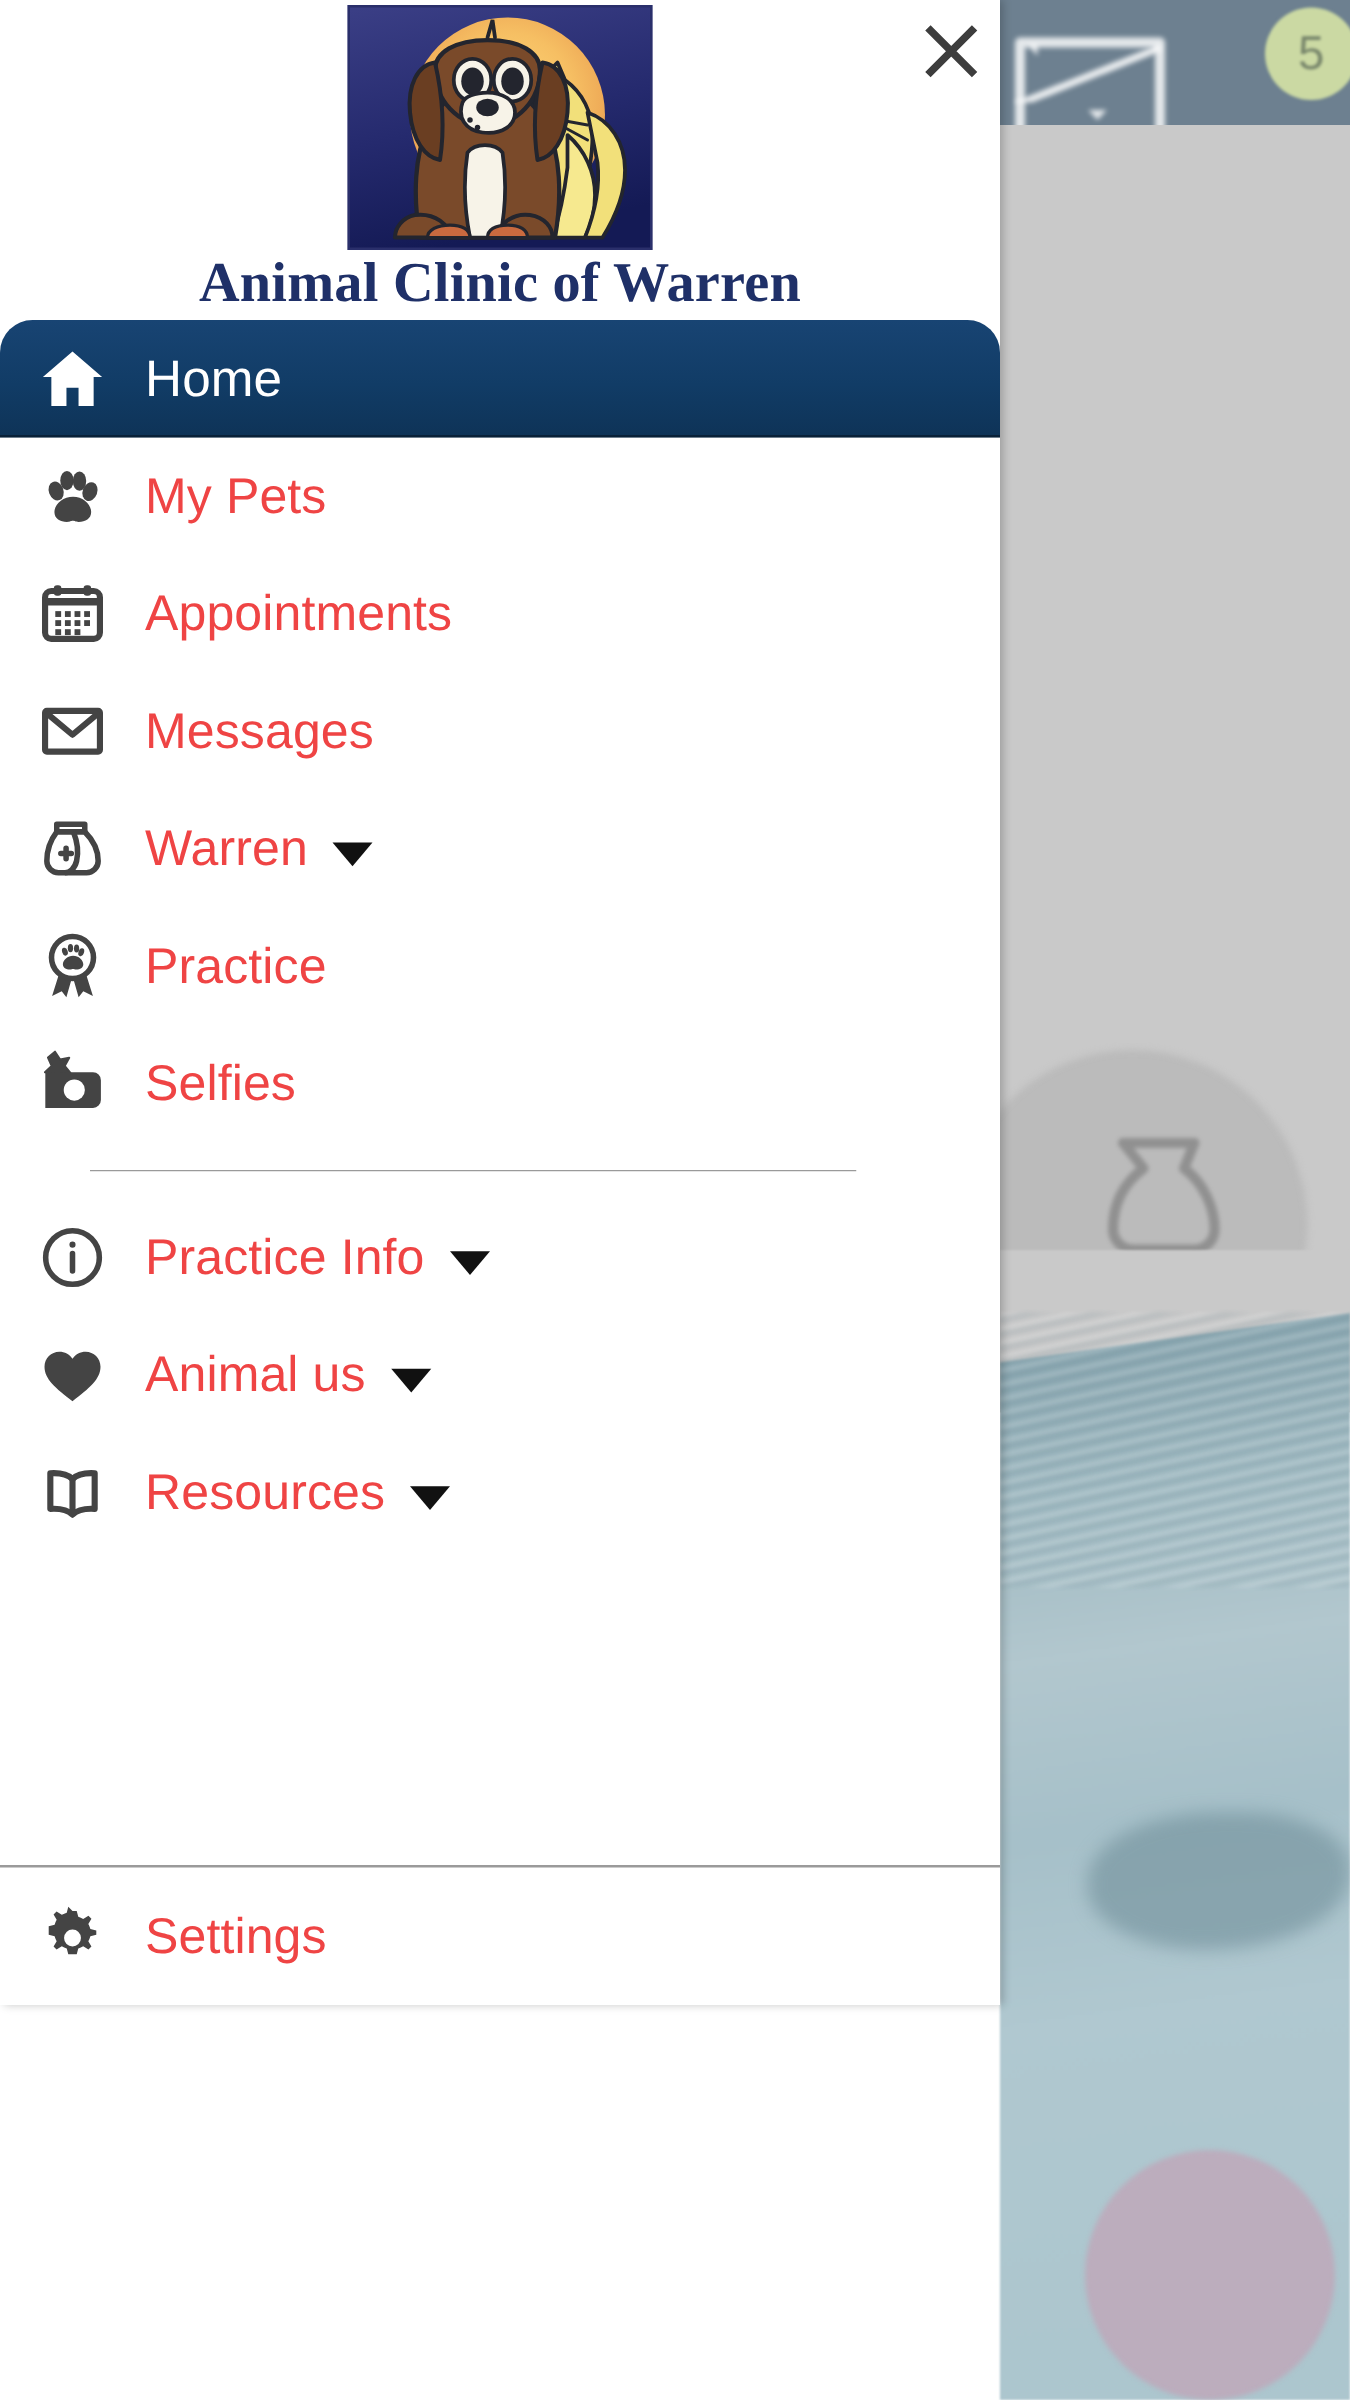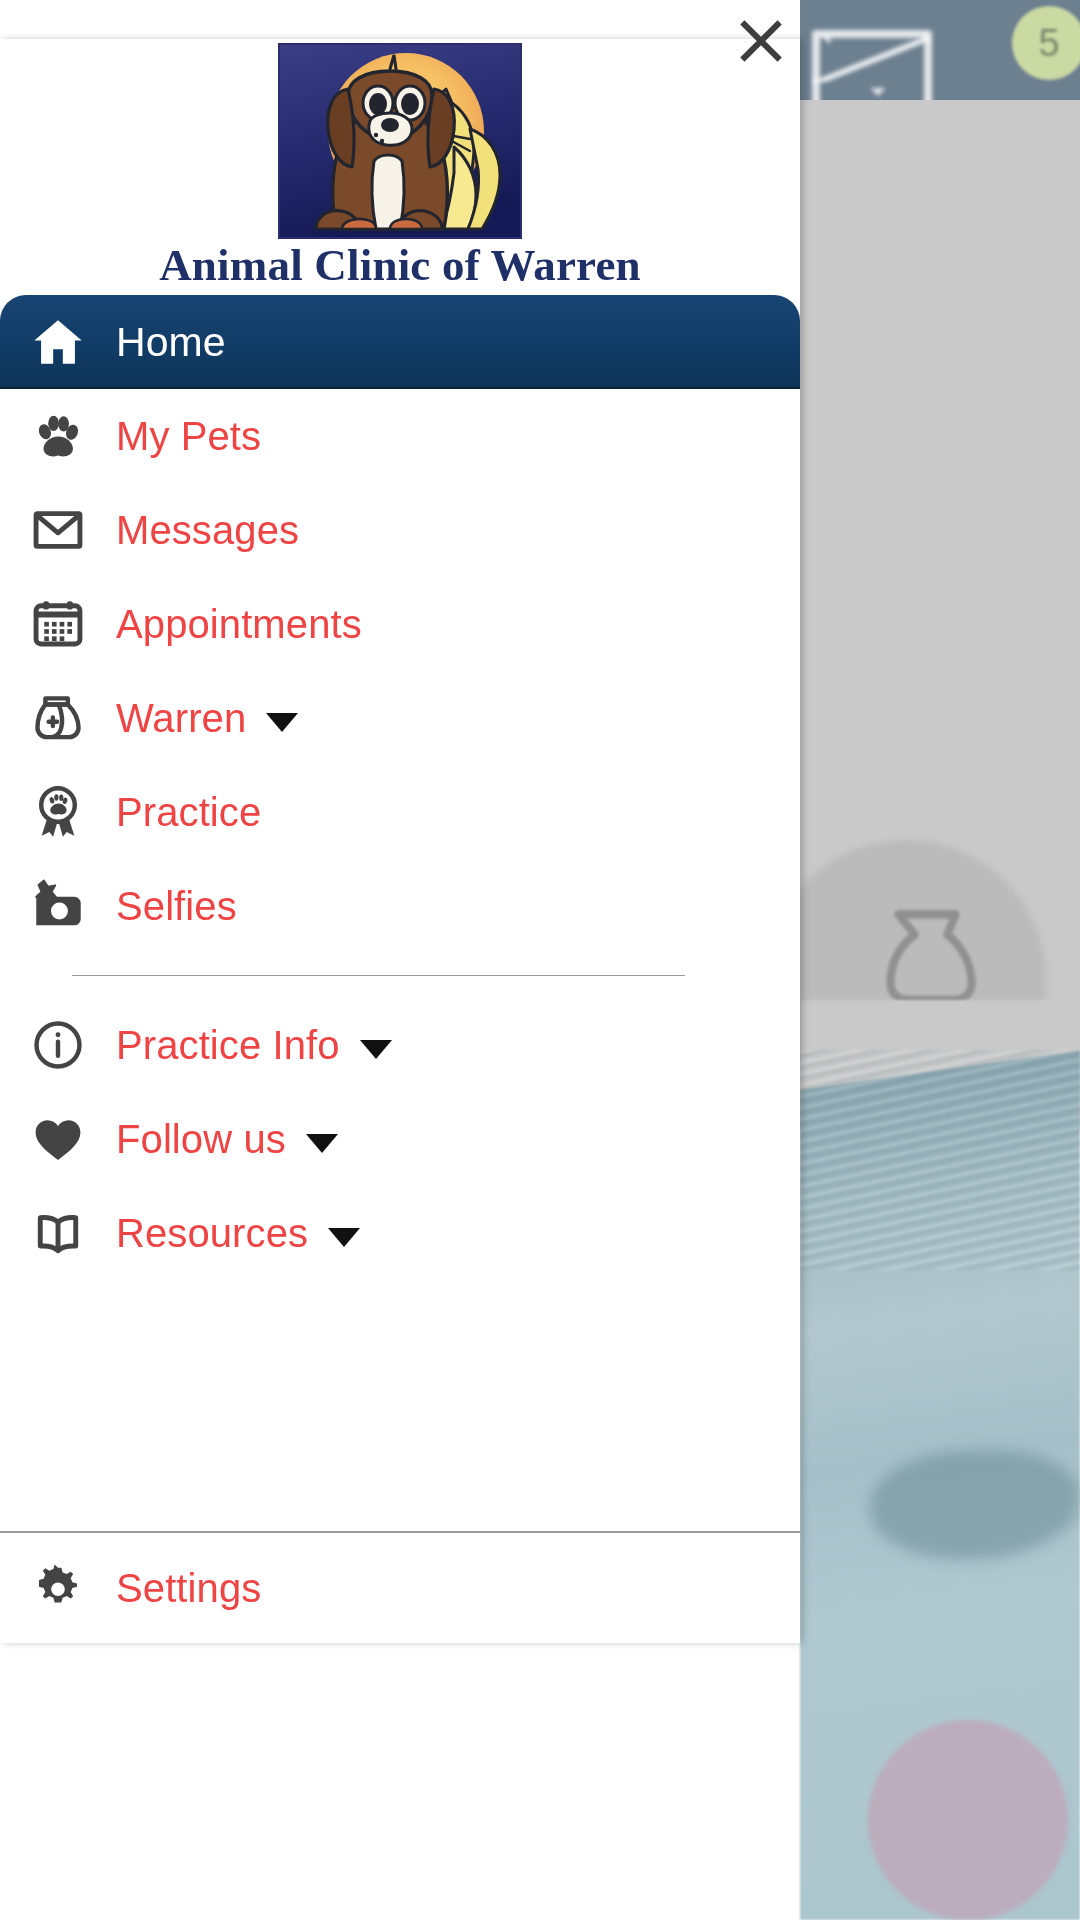--- a/index.html
+++ b/index.html
@@ -102,21 +102,21 @@
     background:rgba(190,168,186,0.85);
     filter:blur(2px);
   }
 
   
   #drawer {
     position:absolute; left:0; top:0;
     width:800px; height:1604px;
     background:#ffffff;
     box-shadow:3px 0 7px rgba(0,0,0,0.22);
-    display:flex; flex-direction:column;margin-top:39px;
+    display:flex; flex-direction:column;
   }
 
   
   .drawer-header {
     position:relative;
     height:256px;
     flex:0 0 256px;
     background:#ffffff;
   }
   .logo-wrap {
@@ -315,32 +315,20 @@
           <svg width="56" height="56" viewBox="0 0 24 24" fill="currentColor">
             <ellipse cx="6.4" cy="10.2" rx="2.5" ry="3.3" transform="rotate(-20 6.4 10.2)"></ellipse>
             <ellipse cx="10.1" cy="6.6" rx="2.3" ry="3.3"></ellipse>
             <ellipse cx="14.4" cy="6.8" rx="2.3" ry="3.3"></ellipse>
             <ellipse cx="18.0" cy="10.4" rx="2.5" ry="3.3" transform="rotate(20 18 10.4)"></ellipse>
             <path d="M12.2 12.2 c3.4 0 6.2 2.6 6.2 5.2 c0 2.3 -2 3.4 -4.3 3.4 c-1.2 0 -1.3 -0.4 -2 -0.4 c-0.7 0 -0.8 0.4 -2 0.4 c-2.3 0 -4.3 -1.1 -4.3 -3.4 c0 -2.6 2.9 -5.2 6.4 -5.2 z"></path>
           </svg>
         </span>
         <span class="lbl-row">
           <span class="lbl">My Pets</span>
-        </span>
-      </div>
-
-      <div class="nav-item">
-        <span class="ic">
-          <svg width="56" height="56" viewBox="0 0 24 24" fill="none" stroke="currentColor" stroke-width="2.1">
-            <rect x="2.6" y="5" width="18.8" height="14" rx="0.6"></rect>
-            <path d="M2.9 5.6 L12 13.2 L21.1 5.6" stroke-linejoin="round"></path>
-          </svg>
-        </span>
-        <span class="lbl-row">
-          <span class="lbl">Messages</span>
         </span>
       </div>
 
       <div class="nav-item">
         <span class="ic">
           <svg width="56" height="56" viewBox="0 0 24 24">
             <rect x="2.6" y="4.2" width="18.8" height="16.4" rx="2.1" fill="none" stroke="currentColor" stroke-width="2.1"></rect>
             <path d="M2.6 6.6 h18.8 v2.6 h-18.8 z" fill="currentColor"></path>
             <rect x="5.6" y="2.2" width="2.6" height="3.6" rx="1.1" fill="currentColor"></rect>
             <rect x="15.8" y="2.2" width="2.6" height="3.6" rx="1.1" fill="currentColor"></rect>
@@ -359,20 +347,32 @@
             </g>
           </svg>
         </span>
         <span class="lbl-row">
           <span class="lbl">Appointments</span>
         </span>
       </div>
 
       <div class="nav-item">
         <span class="ic">
+          <svg width="56" height="56" viewBox="0 0 24 24" fill="none" stroke="currentColor" stroke-width="2.1">
+            <rect x="2.6" y="5" width="18.8" height="14" rx="0.6"></rect>
+            <path d="M2.9 5.6 L12 13.2 L21.1 5.6" stroke-linejoin="round"></path>
+          </svg>
+        </span>
+        <span class="lbl-row">
+          <span class="lbl">Messages</span>
+        </span>
+      </div>
+
+      <div class="nav-item">
+        <span class="ic">
           <svg width="56" height="56" viewBox="0 0 24 24" fill="none" stroke="currentColor" stroke-width="1.9">
             <path d="M6.6 3.6 h9.6 v2.6 h-9.6 z" stroke-linejoin="round"></path>
             <path d="M6.6 6.2 C4.3 9.2 3.2 12.8 3.2 16.2 a4 4 0 0 0 4 4 h9.6 a4 4 0 0 0 4 -4 c0 -3.4 -1.6 -7 -4.6 -10 z" stroke-linejoin="round"></path>
             <path d="M12.3 6.2 c1.2 3 1.9 6.6 1.1 10 c-0.6 2.6 -2.4 4 -4 4" stroke-linejoin="round"></path>
             <path d="M8.0 13.6 h3.6 M9.8 11.8 v3.6" stroke-linecap="round"></path>
           </svg>
         </span>
         <span class="lbl-row">
           <span class="lbl">Warren</span>
           <span class="caret"></span>
@@ -428,21 +428,21 @@
         </span>
       </div>
 
       <div class="nav-item">
         <span class="ic">
           <svg width="56" height="56" viewBox="0 0 24 24" fill="currentColor">
             <path d="M12 21 C6.2 16.6 2.4 13.4 2.4 9.2 C2.4 6.2 4.7 4 7.5 4 c1.8 0 3.5 0.9 4.5 2.4 C13 4.9 14.7 4 16.5 4 C19.3 4 21.6 6.2 21.6 9.2 C21.6 13.4 17.8 16.6 12 21 z"></path>
           </svg>
         </span>
         <span class="lbl-row">
-          <span class="lbl">Follow us</span>
+          <span class="lbl">Animal us</span>
           <span class="caret"></span>
         </span>
       </div>
 
       <div class="nav-item">
         <span class="ic">
           <svg width="56" height="56" viewBox="0 0 24 24" fill="none" stroke="currentColor" stroke-width="2.1" stroke-linejoin="round">
             <path d="M12 7.4 C10.2 5.6 7.8 5.2 4.4 5.4 v12.2 c3.4 -0.2 5.8 0.2 7.6 2 c1.8 -1.8 4.2 -2.2 7.6 -2 V5.4 C16.2 5.2 13.8 5.6 12 7.4 z"></path>
             <path d="M12 7.4 v12.2"></path>
           </svg>

